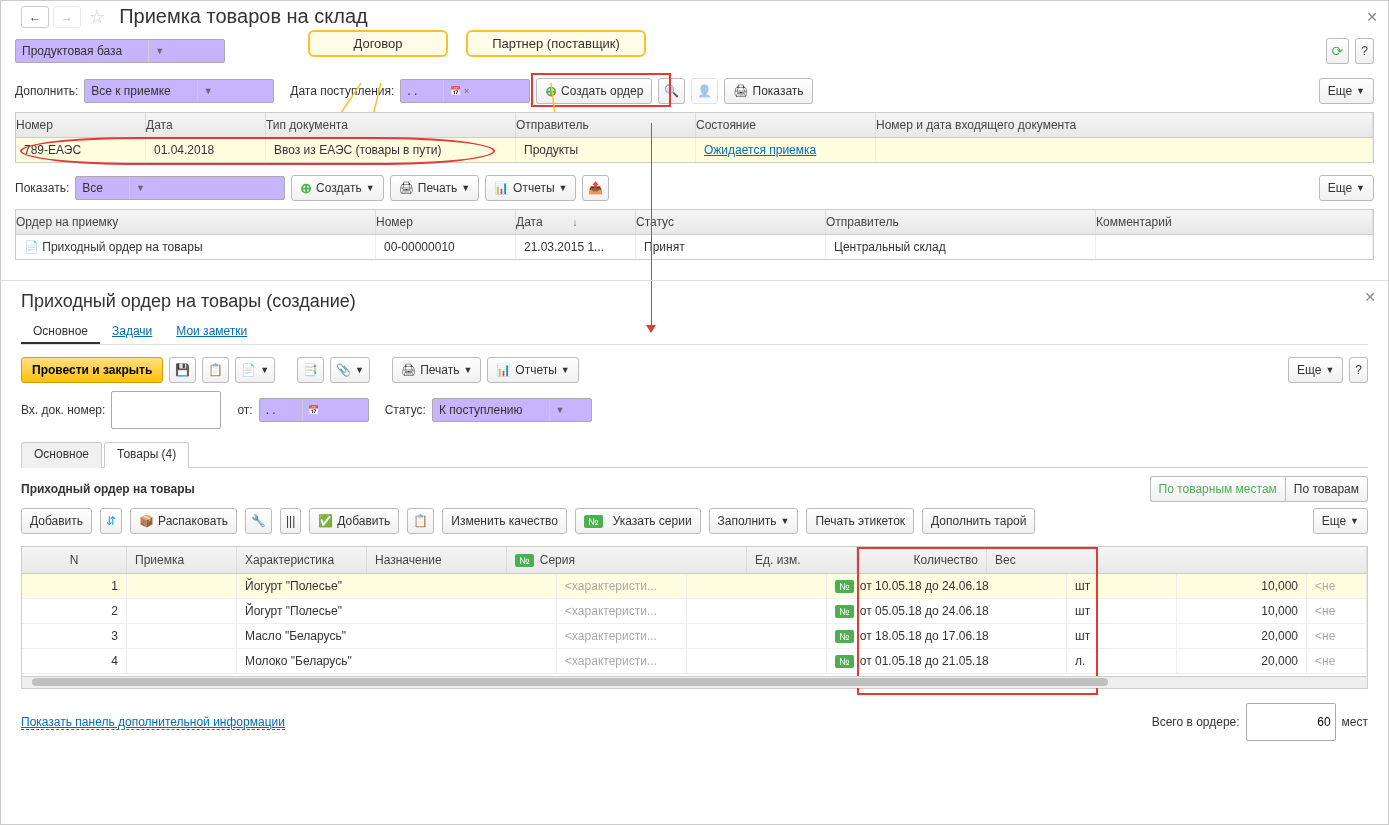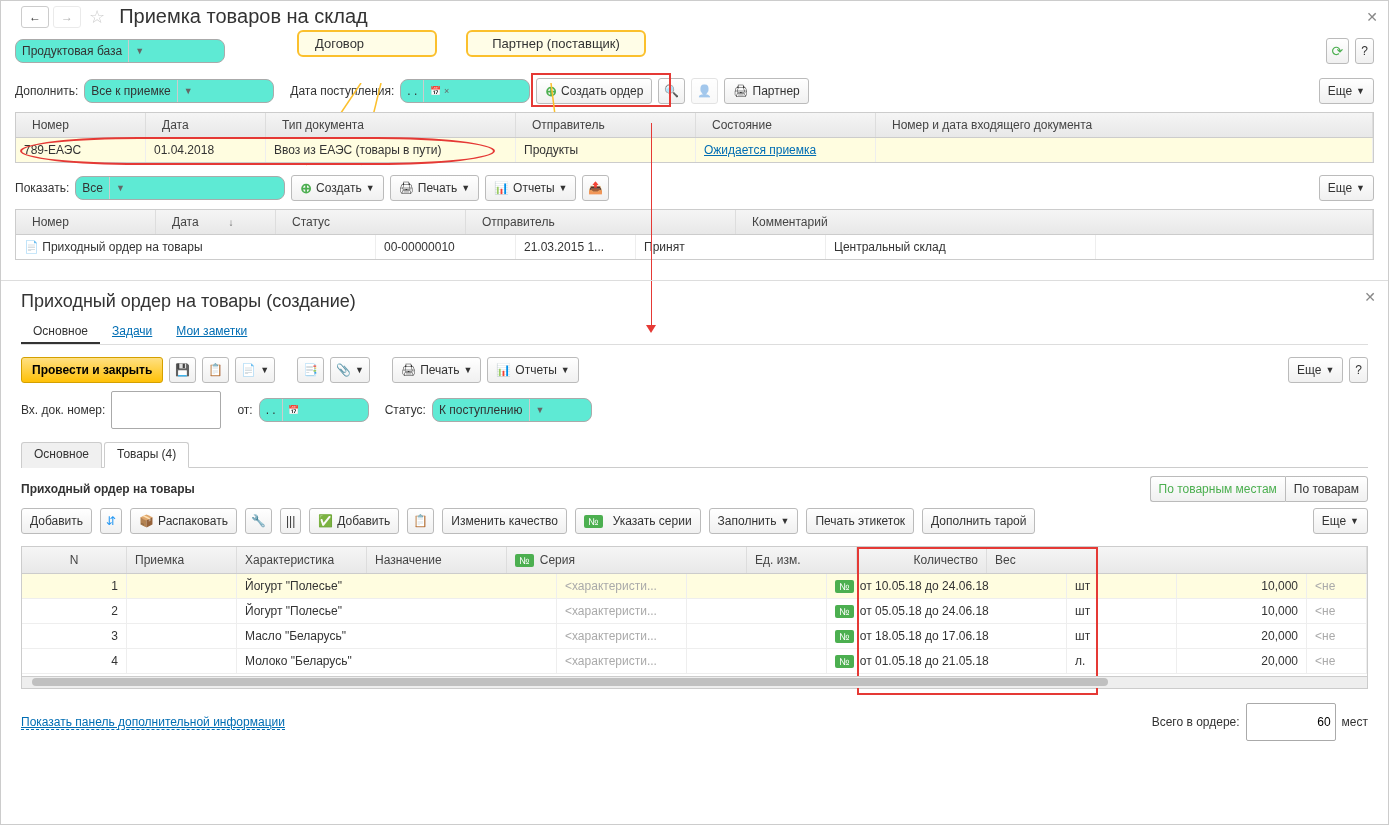--- a/index.html
+++ b/index.html
@@ -5,31 +5,31 @@
 * { box-sizing: border-box; margin: 0; padding: 0; font-family: Arial, sans-serif; font-size: 12px; }
 body { background: #fff; color: #333; }
 .container { border: 1px solid #ccc; width: 1389px; height: 825px; position: relative; }
 .topbar { display: flex; align-items: center; padding: 4px 10px 6px 20px; }
 .nav-btn { width: 28px; height: 22px; border: 1px solid #ccc; background: #fff; border-radius: 3px; display: inline-flex; align-items: center; justify-content: center; cursor: pointer; }
 .nav-btn.disabled { opacity: .4; }
 .star { color: #ccc; font-size: 18px; margin: 0 8px; }
 .page-title { font-size: 20px; color: #333; margin-left: 6px; }
 .close-x { margin-left: auto; font-size: 14px; color: #888; cursor: pointer; }
 .row { display: flex; align-items: center; padding: 4px 14px; gap: 6px; position: relative; }
-.dropdown { border: 1px solid #aaa; background: #5eead4; height: 24px; display: inline-flex; align-items: center; padding: 0 6px; border-radius: 8px; position: relative; }
+.dropdown { border: 1px solid #aaa; background: #c4b5fd; height: 24px; display: inline-flex; align-items: center; padding: 0 6px; border-radius: 2px; position: relative; gap: 20px; }
 .dropdown .caret { margin-left: 6px; color: #666; font-size: 9px; border-left: 1px solid #ccc; padding-left: 6px; height: 100%; display: flex; align-items: center; }
 .label { color: #333; }
 .callout { border: 2px solid #fbc02d; background: #fffde7; border-radius: 6px; padding: 4px 16px; color: #333; position: absolute; font-size: 13px; }
 .btn { border: 1px solid #bbb; background: linear-gradient(#fff,#f0f0f0); height: 26px; display: inline-flex; align-items: center; padding: 0 8px; border-radius: 3px; cursor: pointer; gap: 4px; }
 .btn.small { padding: 0 5px; }
 .green-plus { color: #4caf50; font-weight: bold; font-size: 14px; }
 .green-refresh { color: #4caf50; font-size: 14px; }
 .table { border: 1px solid #ccc; margin: 4px 14px; }
 .thead { background: linear-gradient(#f5f5f5,#e8e8e8); display: flex; border-bottom: 1px solid #ccc; }
-.th { padding: 5px 16px; border-right: 1px solid #ddd; font-size: 12px; color: #444; }
+.th { padding: 5px 0; border-right: 1px solid #ddd; font-size: 12px; color: #444; }
 .trow { display: flex; background: #fffde0; }
 .td { padding: 5px 8px; border-right: 1px solid #eee; }
 .oval { border: 2px solid #e53935; border-radius: 50%/100%; position: absolute; pointer-events: none; }
 .red-box { border: 2px solid #e53935; position: absolute; pointer-events: none; }
 .link { color: #006db3; text-decoration: underline; cursor: pointer; }
 .panel2 { margin-top: 20px; border-top: 1px solid #ddd; padding: 10px 20px; position: relative; }
 .sub-title { font-size: 18px; margin-bottom: 8px; }
 .tabs { border-bottom: 1px solid #ccc; display: flex; gap: 2px; margin: 8px 0; }
 .tab { padding: 4px 12px 6px; border: 1px solid #ccc; border-bottom: none; background: #f0f0f0; border-radius: 3px 3px 0 0; cursor: pointer; position: relative; top: 1px; }
 .tab.active { background: #fff; border-bottom: 1px solid #fff; }
@@ -65,21 +65,21 @@
     <span class="page-title">Приемка товаров на склад</span>
     <span class="close-x">✕</span>
   </div>
 
   <div class="row">
     <div class="dropdown" style="width:210px">
       <span>Продуктовая база</span>
       <span class="caret">▼</span>
     </div>
 
-    <div class="callout" style="left:296px; top:-4px; width:140px; ">Договор</div>
+    <div class="callout" style="left:307px; top:-4px; width:140px; text-align:center">Договор</div>
     <div class="callout" style="left:465px; top:-4px; width:180px; text-align:center">Партнер (поставщик)</div>
 
     <div class="right-tools">
       <span class="btn small">
           <span class="green-refresh">⟳</span>
         </span>
       <span class="btn small">?</span>
     </div>
   </div>
 
@@ -98,21 +98,21 @@
     <span style="position:relative; display:inline-block">
       <span class="btn">
         <span class="green-plus">⊕</span>
         <span>Создать ордер</span>
       </span>
       <span class="red-box" style="left:-5px; top:-5px; width:140px; height:34px"></span>
     </span>
 
     <span class="btn small">🔍</span>
     <span class="btn small disabled" style="opacity:.4">👤</span>
-    <span class="btn">🖨 <span>Партнер</span></span>
+    <span class="btn">🖨 <span>Показать</span></span>
 
     <div class="right-tools">
       <span class="btn">
           <span>Еще</span> 
           <span style="font-size:9px">▼</span>
         </span>
     </div>
   </div>
 
   <svg style="position:absolute; left:300px; top:82px; width:260px; height:90px; pointer-events:none">
@@ -158,20 +158,21 @@
     <div class="right-tools">
       <span class="btn">
           <span>Еще</span> 
           <span style="font-size:9px">▼</span>
         </span>
     </div>
   </div>
 
   <div class="table">
     <div class="thead">
+      <div class="th" style="width:360px">Ордер на приемку</div>
       <div class="th" style="width:140px">Номер</div>
       <div class="th" style="width:120px"><span>Дата</span><span class="sort-arrow">↓</span></div>
       <div class="th" style="width:190px">Статус</div>
       <div class="th" style="width:270px">Отправитель</div>
       <div class="th" style="flex:1">Комментарий</div>
     </div>
     <div class="trow" style="background:#fff">
       <div class="td" style="width:360px"><span style="color:#4caf50">📄</span> <span>Приходный ордер на товары</span></div>
       <div class="td" style="width:140px">00-00000010</div>
       <div class="td" style="width:120px">21.03.2015 1...</div>

